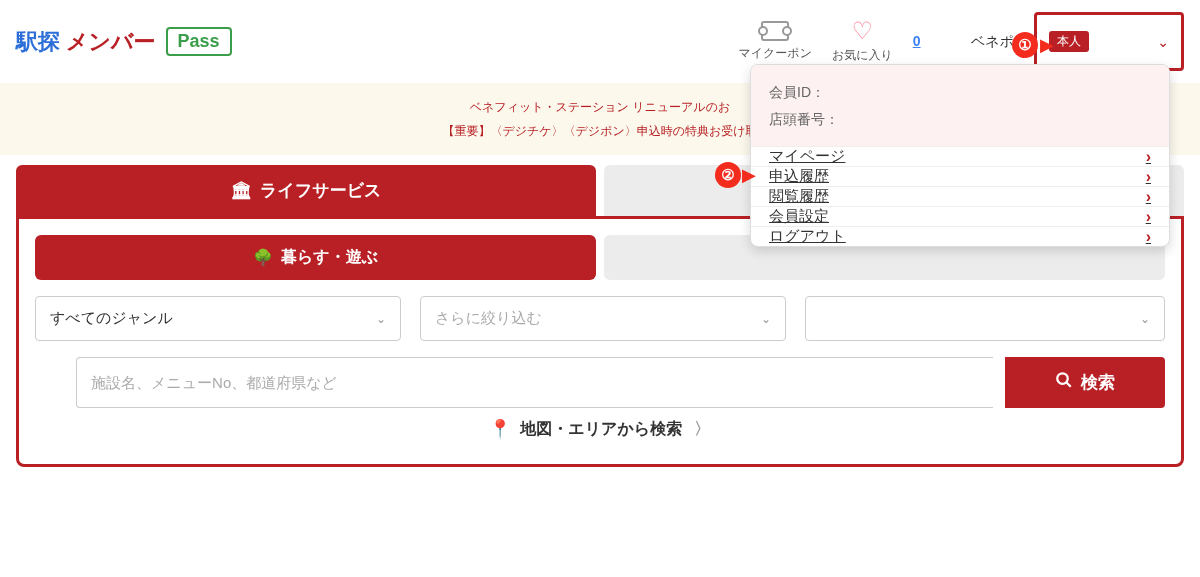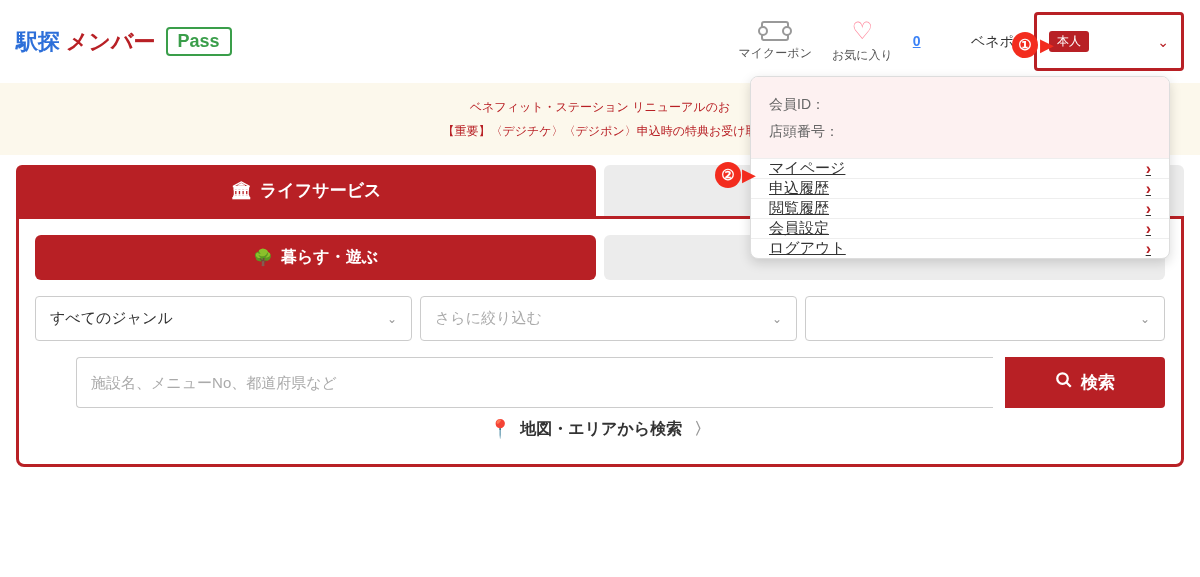--- a/index.html
+++ b/index.html
@@ -47,36 +47,36 @@
     .main-tab.inactive { background: #ececec; color: #666; }
     
     
     .content-box { border: 3px solid #b82025; border-radius: 0 0 8px 8px; margin: 0 16px; padding: 16px; background: #fff; }
     
     .sub-tabs { display: flex; gap: 8px; margin-bottom: 16px; }
     .sub-tab { flex: 1; padding: 12px; text-align: center; border-radius: 6px; font-size: 16px; font-weight: bold; display: flex; align-items: center; justify-content: center; gap: 8px; }
     .sub-tab.active { background: #b82025; color: #fff; }
     .sub-tab.inactive { background: #ececec; color: #666; }
     
-    .filter-row { display: flex; gap: 8px; margin-bottom: 16px; }
+    .filter-row { display: flex; gap: 19px; margin-bottom: 16px; }
     .filter-select { flex: 1; border: 1px solid #ccc; border-radius: 4px; padding: 12px 14px; font-size: 15px; color: #333; position: relative; display: flex; align-items: center; justify-content: space-between; background: #fff; }
     .filter-select.placeholder { color: #aaa; }
     .select-arrow { color: #999; font-size: 12px; }
     
     .search-row { display: flex; gap: 12px; margin-bottom: 2px; padding-left: 41px; }
     .search-input { flex: 1; border: 1px solid #ccc; border-right: none; border-radius: 4px 0 0 4px; padding: 16px 14px; font-size: 15px; }
     .search-input::placeholder { color: #aaa; }
     .search-btn { background: #b82025; color: #fff; border: none; padding: 0 50px; font-size: 17px; font-weight: bold; border-radius: 0 4px 4px 0; display: flex; align-items: center; gap: 8px; cursor: pointer; }
     
     .map-search { text-align: center; padding: 8px; font-size: 16px; font-weight: bold; color: #333; display: flex; align-items: center; justify-content: center; gap: 8px; }
     .pin-icon { color: #b82025; font-size: 18px; }
     .chevron-right-thin { color: #999; font-size: 16px; margin-left: 4px; }
     
     
-    .dropdown-menu { position: absolute; top: 76px; right: 30px; width: 420px; background: #fff; border: 1px solid #ddd; border-radius: 8px; box-shadow: 0 4px 12px rgba(0,0,0,0.15); z-index: 50; overflow: hidden; }
+    .dropdown-menu { position: absolute; top: 64px; right: 30px; width: 420px; background: #fff; border: 1px solid #ddd; border-radius: 8px; box-shadow: 0 4px 12px rgba(0,0,0,0.15); z-index: 50; overflow: hidden; }
     .dropdown-info { background: #fdf1f1; padding: 14px 18px; font-size: 14px; color: #666; line-height: 1.9; }
     .dropdown-item { padding: 0 18px; border-top: 1px solid #eee; display: flex; align-items: center; justify-content: space-between; font-size: 15px; color: #333; cursor: pointer; text-decoration: underline; }
     .dropdown-chevron { color: #b82025; font-size: 16px; font-weight: bold; }
   </style>
 </head>
 <body>
 
 <div class="header">
   <div class="logo">
     <span class="logo-ekitan">駅探</span>

